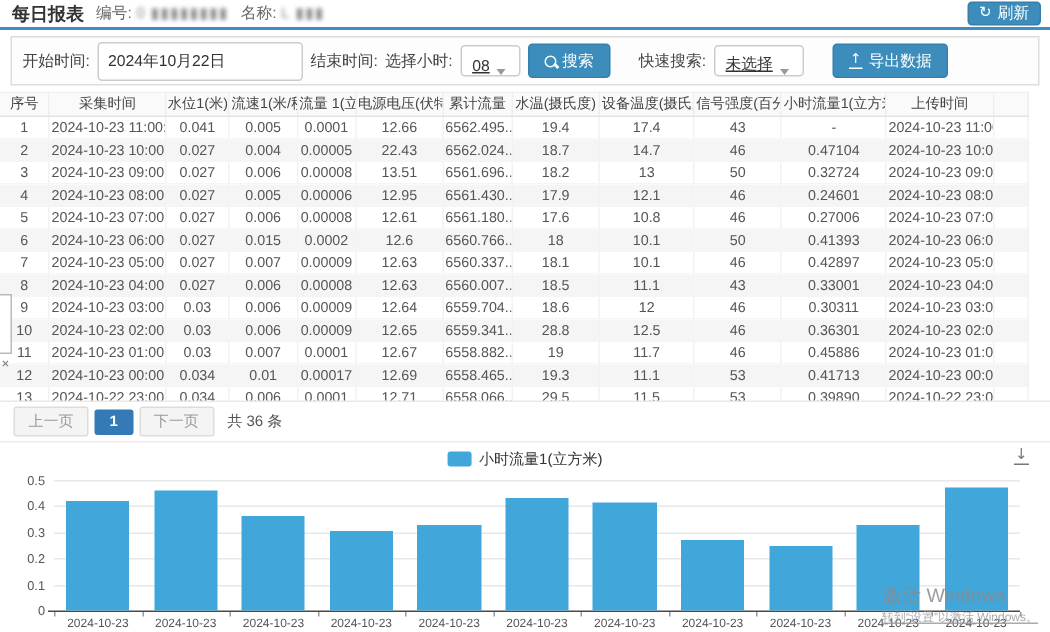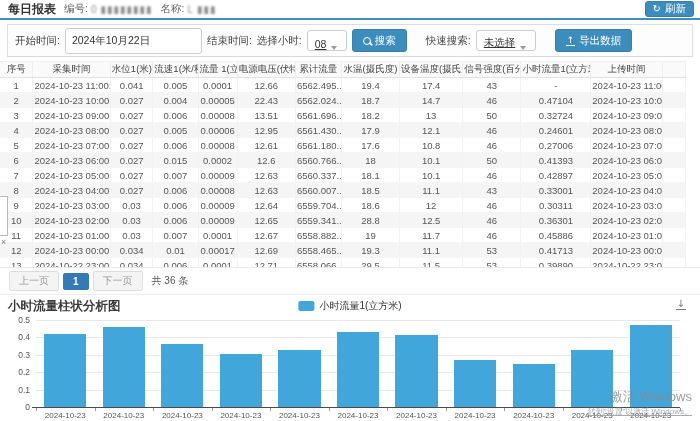--- a/index.html
+++ b/index.html
@@ -71,21 +71,21 @@
     font-family:"DejaVu Sans",sans-serif; }
   .chart { flex:1 1 auto; position:relative; margin:0 8px 0 6px; }
   .gridline { position:absolute; height:1px; background:#e8e8e8; }
   .axisline { position:absolute; height:1px; background:#4a4a4a; }
   .ylab { position:absolute; width:24px; text-align:right; font-size:8.5px; color:#555; }
   .bar { position:absolute; background:#41a6d9; }
   .xlab { position:absolute; text-align:center; font-size:8px; color:#555; }
   .xtick { position:absolute; width:1px; height:3px; background:#999; }
 
   
-  .watermark { position:absolute; right:8px; bottom:4px; text-align:right;
+  .watermark { position:absolute; right:8px; bottom:4px; text-align:left;
     pointer-events:none; z-index:5; }
   .watermark .w1 { font-size:13px; color:rgba(135,140,145,0.85); }
   .watermark .w2 { font-size:8px; color:rgba(145,150,155,0.8);text-decoration:underline; }
   .artifact { position:absolute; left:0; top:196px; width:8px; height:40px;
     background:#fff; border:1px solid #b9b9b9; border-left:none; z-index:4; }
   .artifact::after { content:'×'; position:absolute; left:1px; top:40px;
     font-size:9px; color:#777; }
 </style>
 </head>
 <body>
@@ -367,21 +367,20 @@
 </div>
 
 <div class="pager">
   <button class="pbtn">上一页</button>
   <button class="pcur">1</button>
   <button class="pbtn">下一页</button>
   <span class="ptotal">共 36 条</span>
 </div>
 
 <div class="chart-head">
-  <span class="chart-title">小时流量柱状分析图</span>
   <span class="legend">
     <span class="legend-swatch"></span>
     <span class="legend-label">小时流量1(立方米)</span>
   </span>
   <span class="dl-icon">↓</span>
 </div>
 
 <div class="chart" id="chart-plot">
     <div class="ylab" style="left: 0px; top: 88px;">0</div>
     <div class="axisline" style="left: 26px; width: 648px; top: 93px;"></div>

